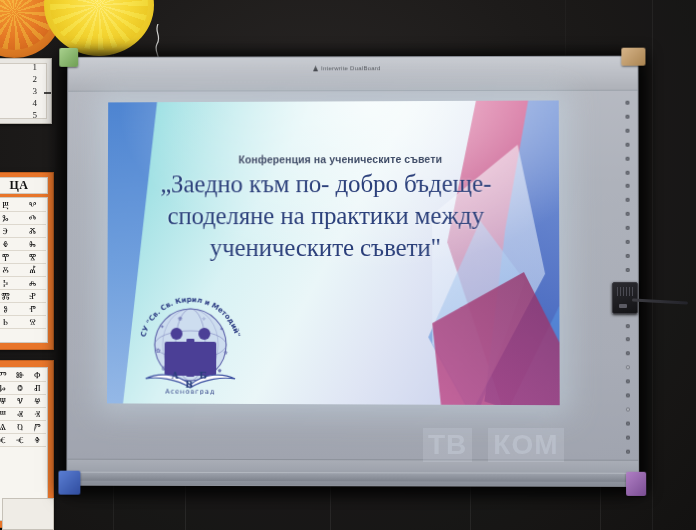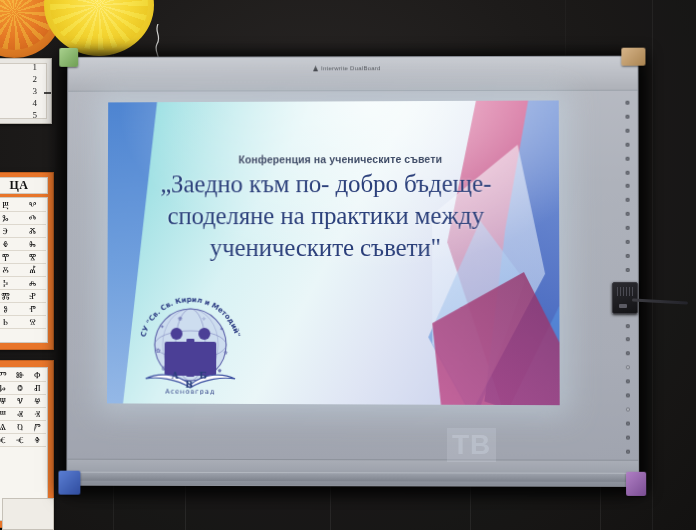--- a/index.html
+++ b/index.html
@@ -179,21 +179,21 @@
       box-shadow:0 1px 3px rgba(0,0,0,.8); }
   .wall-device .vent { position:absolute; left:4px; top:4px; width:18px; height:9px;
       background:repeating-linear-gradient(90deg,#4a4a52 0 1px,transparent 1px 3px); }
   .wall-device .led { position:absolute; left:6px; bottom:5px; width:8px; height:4px;
       background:#5b5b64; border-radius:1px; }
   .device-arm { position:absolute; left:632px; top:300px; width:56px; height:3px;
       background:linear-gradient(90deg,#3c3c42,#23232a); border-radius:2px;
       transform:rotate(3deg); }
 
   
-  .watermark { position:absolute; left:447px; top:428px; display:flex;
+  .watermark { position:absolute; left:423px; top:428px; display:flex;
       align-items:flex-end; gap:16px; pointer-events:none; }
   .wm-part { font-size:28px; font-weight:bold; letter-spacing:1px;
       color:rgba(215,222,235,.30); font-family:"Liberation Sans", sans-serif; }
   .wm-part.boxed { background:rgba(232,238,248,.16); padding:1px 5px; }
 </style>
 </head>
 <body>
 
 <div id="scene">
 
@@ -393,15 +393,16 @@
   </div>
 
   <div class="wall-device">
     <div class="vent"></div>
     <div class="led"></div>
   </div>
   <div class="device-arm"></div>
 
   <div class="watermark">
     <span class="wm-part boxed">ТВ</span>
+    <span class="wm-part boxed">КОМ</span>
   </div>
 
 </div>
 
 </body></html>

